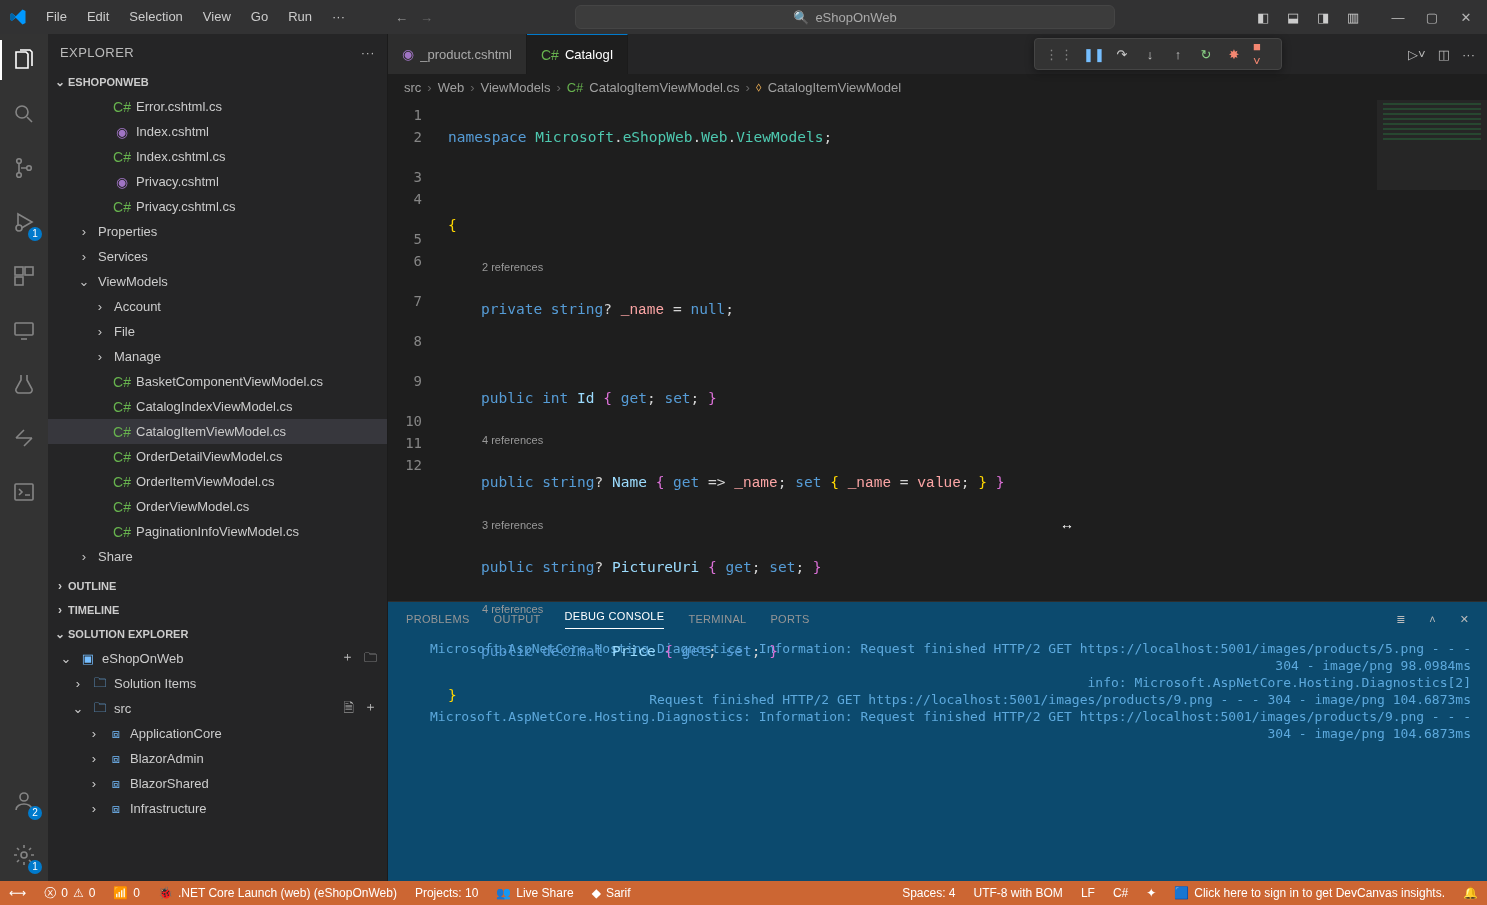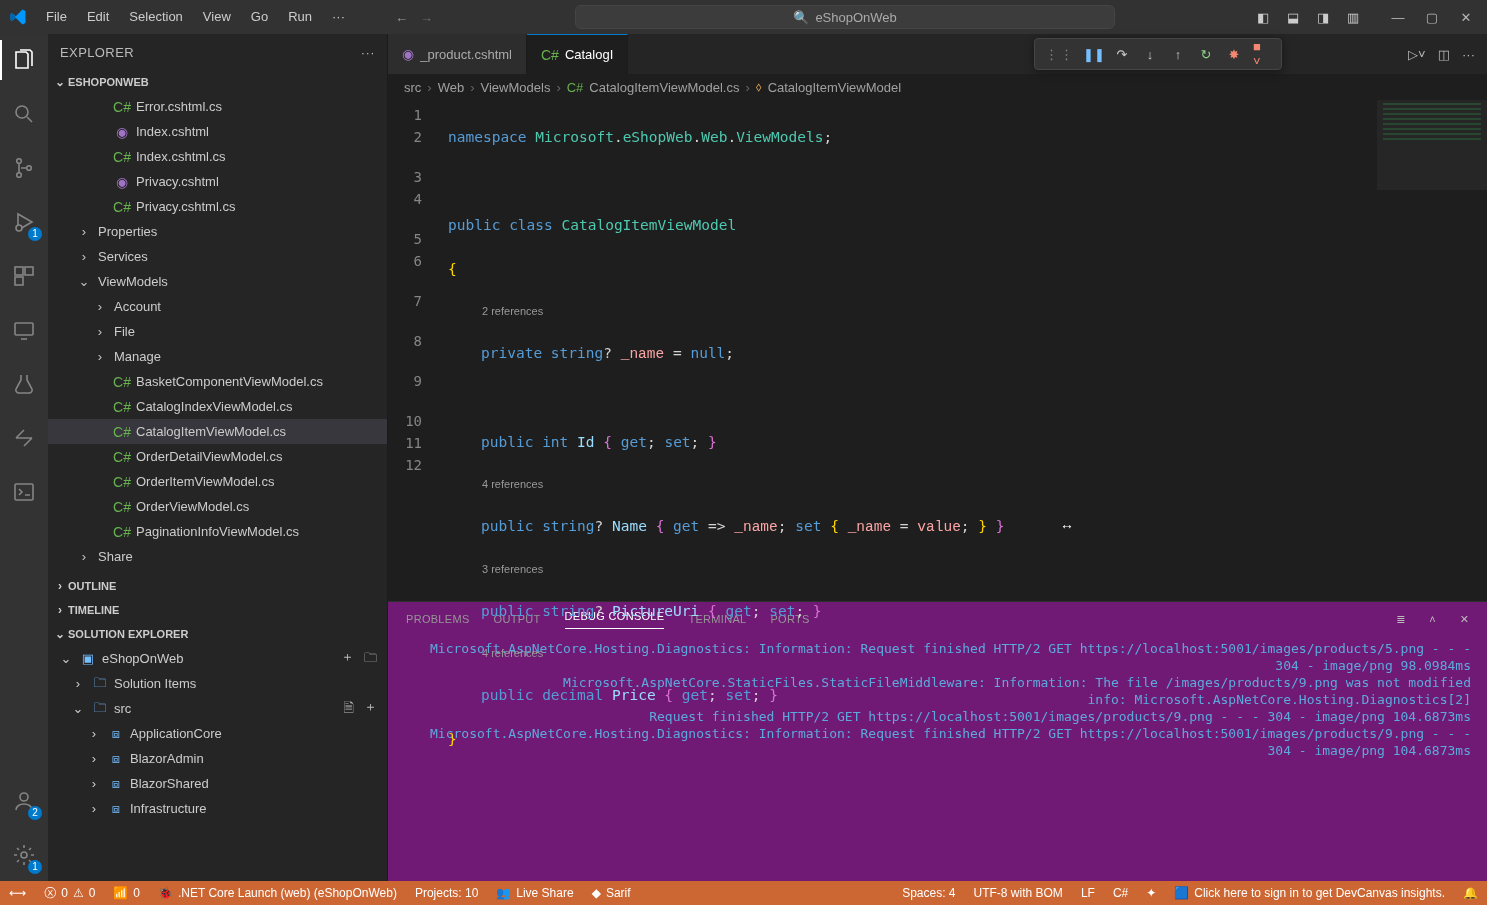--- a/index.html
+++ b/index.html
@@ -87,21 +87,21 @@
   .tok-prop { color:#9cdcfe; }
   .tok-brace { color:#ffd700; }
   .tok-brace2 { color:#da70d6; }
   .indent-guide { display:inline-block; border-left:1px solid #404040; margin-left:2px; padding-left:30px; }
   .minimap { position:absolute; right:0; top:0; width:110px; height:260px; background:#1e1e1e; opacity:.65; }
   .minimap .mm-slider{ position:absolute; top:0; left:0; right:0; height:90px; background:rgba(255,255,255,0.06);}
   .mm-line{ height:2px; margin:3px 6px; background:#3a5; opacity:.4;}
   .cursor-resize { position:absolute; pointer-events:none; color:#fff; font-size:14px; }
 
   
-  .panel { height:280px; display:flex; flex-direction:column; background:#701a75; border-top:1px solid #2d2d2d; }
+  .panel { height:280px; display:flex; flex-direction:column; background:#0c4a6e; border-top:1px solid #2d2d2d; }
   .panel-tabs { height:34px; display:flex; align-items:center; gap:24px; padding:0 18px; font-size:11px; color:#969696; }
   .panel-tabs .ptab { letter-spacing:.3px; }
   .panel-tabs .ptab.active { color:#fff; border-bottom:1px solid #fff; padding-bottom:6px; }
   .panel-tabs .grow { flex:1; }
   .panel-tabs input { width:440px; height:24px; background:#3c3c3c; border:1px solid #3c3c3c; color:#ccc; padding:0 8px; border-radius:2px; outline:none;}
   .panel-tabs .picon { color:#bbb; }
   .panel-body { flex:1; overflow:auto; padding:4px 16px; font-family: Consolas, monospace; font-size:13px; color:#ccc; line-height:17px;text-align:right;}
   .panel-body .info { color:#5da9dd;}
   .panel-body .prompt { color:#ccc; padding-left:2px; }
 
@@ -454,21 +454,20 @@
             <div class="gut-codelens-sp"></div>
             <div>9</div>
             <div class="gut-codelens-sp"></div>
             <div>10</div>
             <div>11</div>
             <div>12</div>
           </div>
           <div class="code">
 <div><span class="tok-kw">namespace</span> <span class="tok-ns">Microsoft</span>.<span class="tok-ns">eShopWeb</span>.<span class="tok-ns">Web</span>.<span class="tok-ns">ViewModels</span>;</div>
 <div>&nbsp;</div>
-<div><span class="tok-kw">public</span> <span class="tok-kw">class</span> <span class="tok-type">CatalogItemViewModel</span></div>
 <div><span class="tok-brace">{</span></div>
 <div class="codelens" style="padding-left:34px">2 references</div>
 <div><span class="indent-guide"></span><span class="tok-kw">private</span> <span class="tok-kw">string</span>? <span class="tok-id">_name</span> = <span class="tok-kw">null</span>;</div>
 <div style="position:relative"><span class="indent-guide"></span></div>
 <div><span class="indent-guide"></span><span class="tok-kw">public</span> <span class="tok-kw">int</span> <span class="tok-prop">Id</span> <span class="tok-brace2">{</span> <span class="tok-kw">get</span>; <span class="tok-kw">set</span>; <span class="tok-brace2">}</span></div>
 <div class="codelens" style="padding-left:34px">4 references</div>
 <div><span class="indent-guide"></span><span class="tok-kw">public</span> <span class="tok-kw">string</span>? <span class="tok-prop">Name</span> <span class="tok-brace2">{</span> <span class="tok-kw">get</span> =&gt; <span class="tok-id">_name</span>; <span class="tok-kw">set</span> <span class="tok-brace">{</span> <span class="tok-id">_name</span> = <span class="tok-id">value</span>; <span class="tok-brace">}</span> <span class="tok-brace2">}</span></div>
 <div class="codelens" style="padding-left:34px">3 references</div>
 <div><span class="indent-guide"></span><span class="tok-kw">public</span> <span class="tok-kw">string</span>? <span class="tok-prop">PictureUri</span> <span class="tok-brace2">{</span> <span class="tok-kw">get</span>; <span class="tok-kw">set</span>; <span class="tok-brace2">}</span></div>
 <div class="codelens" style="padding-left:34px">4 references</div>
@@ -498,21 +497,20 @@
             <span class="ptab">TERMINAL</span>
             <span class="ptab">PORTS</span>
             <span style="width:12px"></span>
             <span class="grow"></span>
             <span class="picon">≣</span>
             <span class="picon">˄</span>
             <span class="picon">✕</span>
           </div>
           <div class="panel-body" id="panel-body">
               <div class="info">Microsoft.AspNetCore.Hosting.Diagnostics: Information: Request finished HTTP/2 GET https://localhost:5001/images/products/5.png - - - 304 - image/png 98.0984ms</div>
-              <div class="info">Microsoft.AspNetCore.StaticFiles.StaticFileMiddleware: Information: The file /images/products/9.png was not modified</div>
               <div class="info">info: Microsoft.AspNetCore.Hosting.Diagnostics[2]</div>
               <div class="info">      Request finished HTTP/2 GET https://localhost:5001/images/products/9.png - - - 304 - image/png 104.6873ms</div>
               <div class="info">Microsoft.AspNetCore.Hosting.Diagnostics: Information: Request finished HTTP/2 GET https://localhost:5001/images/products/9.png - - - 304 - image/png 104.6873ms</div>
             </div>
           <div class="panel-body" style="flex:0;padding-top:0;padding-bottom:6px;">
             <span class="prompt">›</span>
           </div>
         </div>
       </div>
     </div>

